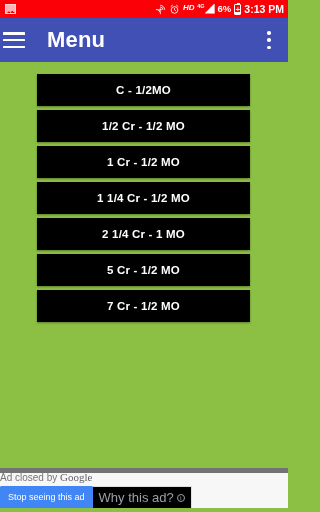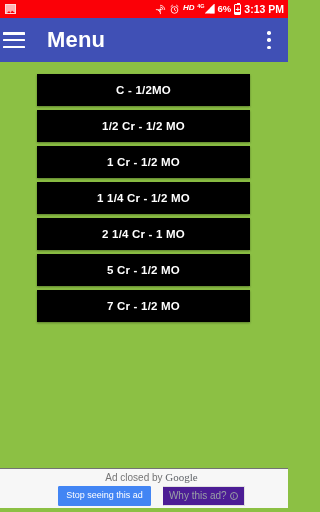--- a/index.html
+++ b/index.html
@@ -125,46 +125,45 @@
     border:none;
     box-shadow:0 1px 2px rgba(0,0,0,0.35);
     cursor:pointer;
     font-family:"Liberation Sans", sans-serif;
   }
 
   
   .ad-footer {
     flex:0 0 40px; height:40px;
     background:#F7F7F7;
-    border-top:1px solid #737373;
+    border-top:5px solid #737373;
     display:flex; flex-direction:column;
-    align-items:center; justify-content:center;
+    align-items:flex-start; justify-content:center;
     gap:3px;
-    padding-left:15px;
   }
   .ad-closed-txt {
     font-size:10px; color:#757575;
     line-height:1;
   }
   .ad-closed-txt .brand {
     color:#5F6368; font-size:11px;
     font-family:"Liberation Serif", serif;
   }
-  .ad-actions { display:flex; align-items:stretch; gap:12px; }
+  .ad-actions { display:flex; align-items:stretch; gap:0; }
   .ad-stop-btn {
     background:#4285F4; color:#ffffff;
     font-size:9px; line-height:1;
     padding:4px 7px; border:1px solid #4285F4;
     border-radius:1px; cursor:pointer;
     font-family:"Liberation Sans", sans-serif;
     white-space:nowrap;
   }
   .ad-why-btn {
-    background:#4c1d95; color:#9AA0A6;
-    font-size:10px; line-height:1;
+    background:#000000; color:#9AA0A6;
+    font-size:13px; line-height:1;
     padding:4px 6px; border:1px solid #E0E0E0;
     border-left:none; border-radius:1px; cursor:pointer;
     display:flex; align-items:center; gap:3px;
     font-family:"Liberation Sans", sans-serif;
     white-space:nowrap;
   }
   .info-ic {
     width:8px; height:8px; border-radius:50%;
     border:1px solid #9AA0A6; position:relative;
     flex:0 0 8px;

